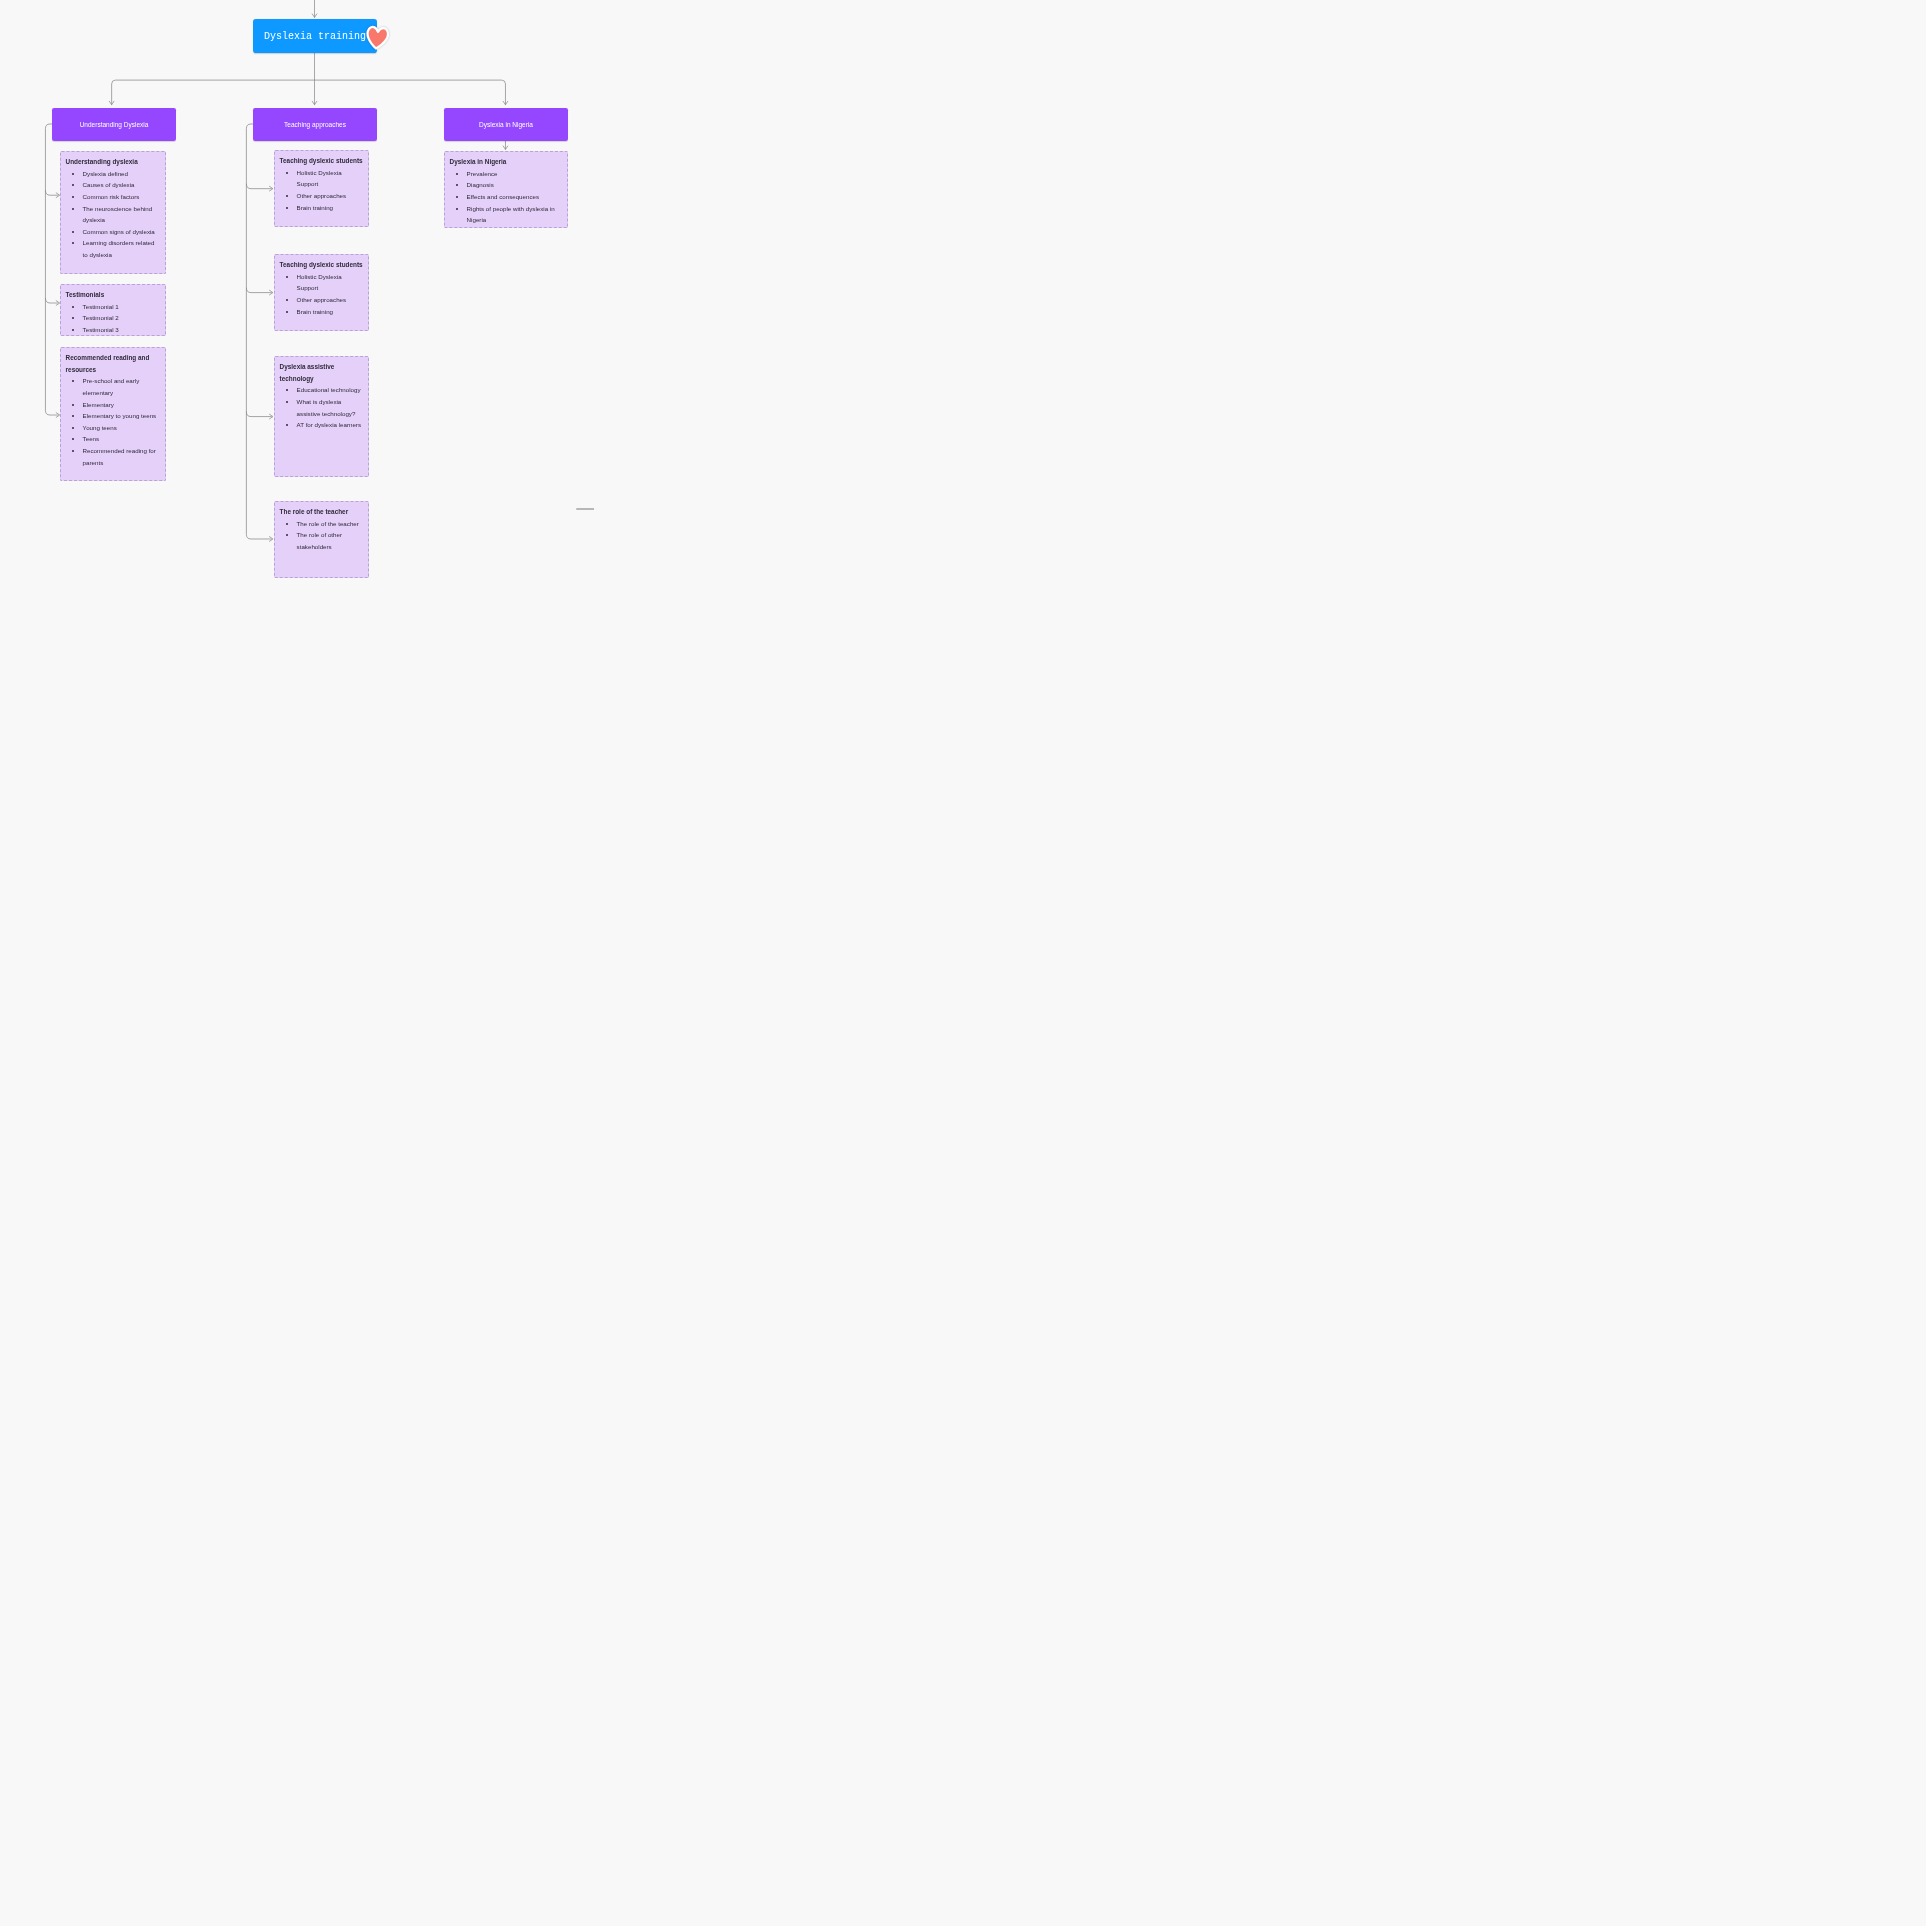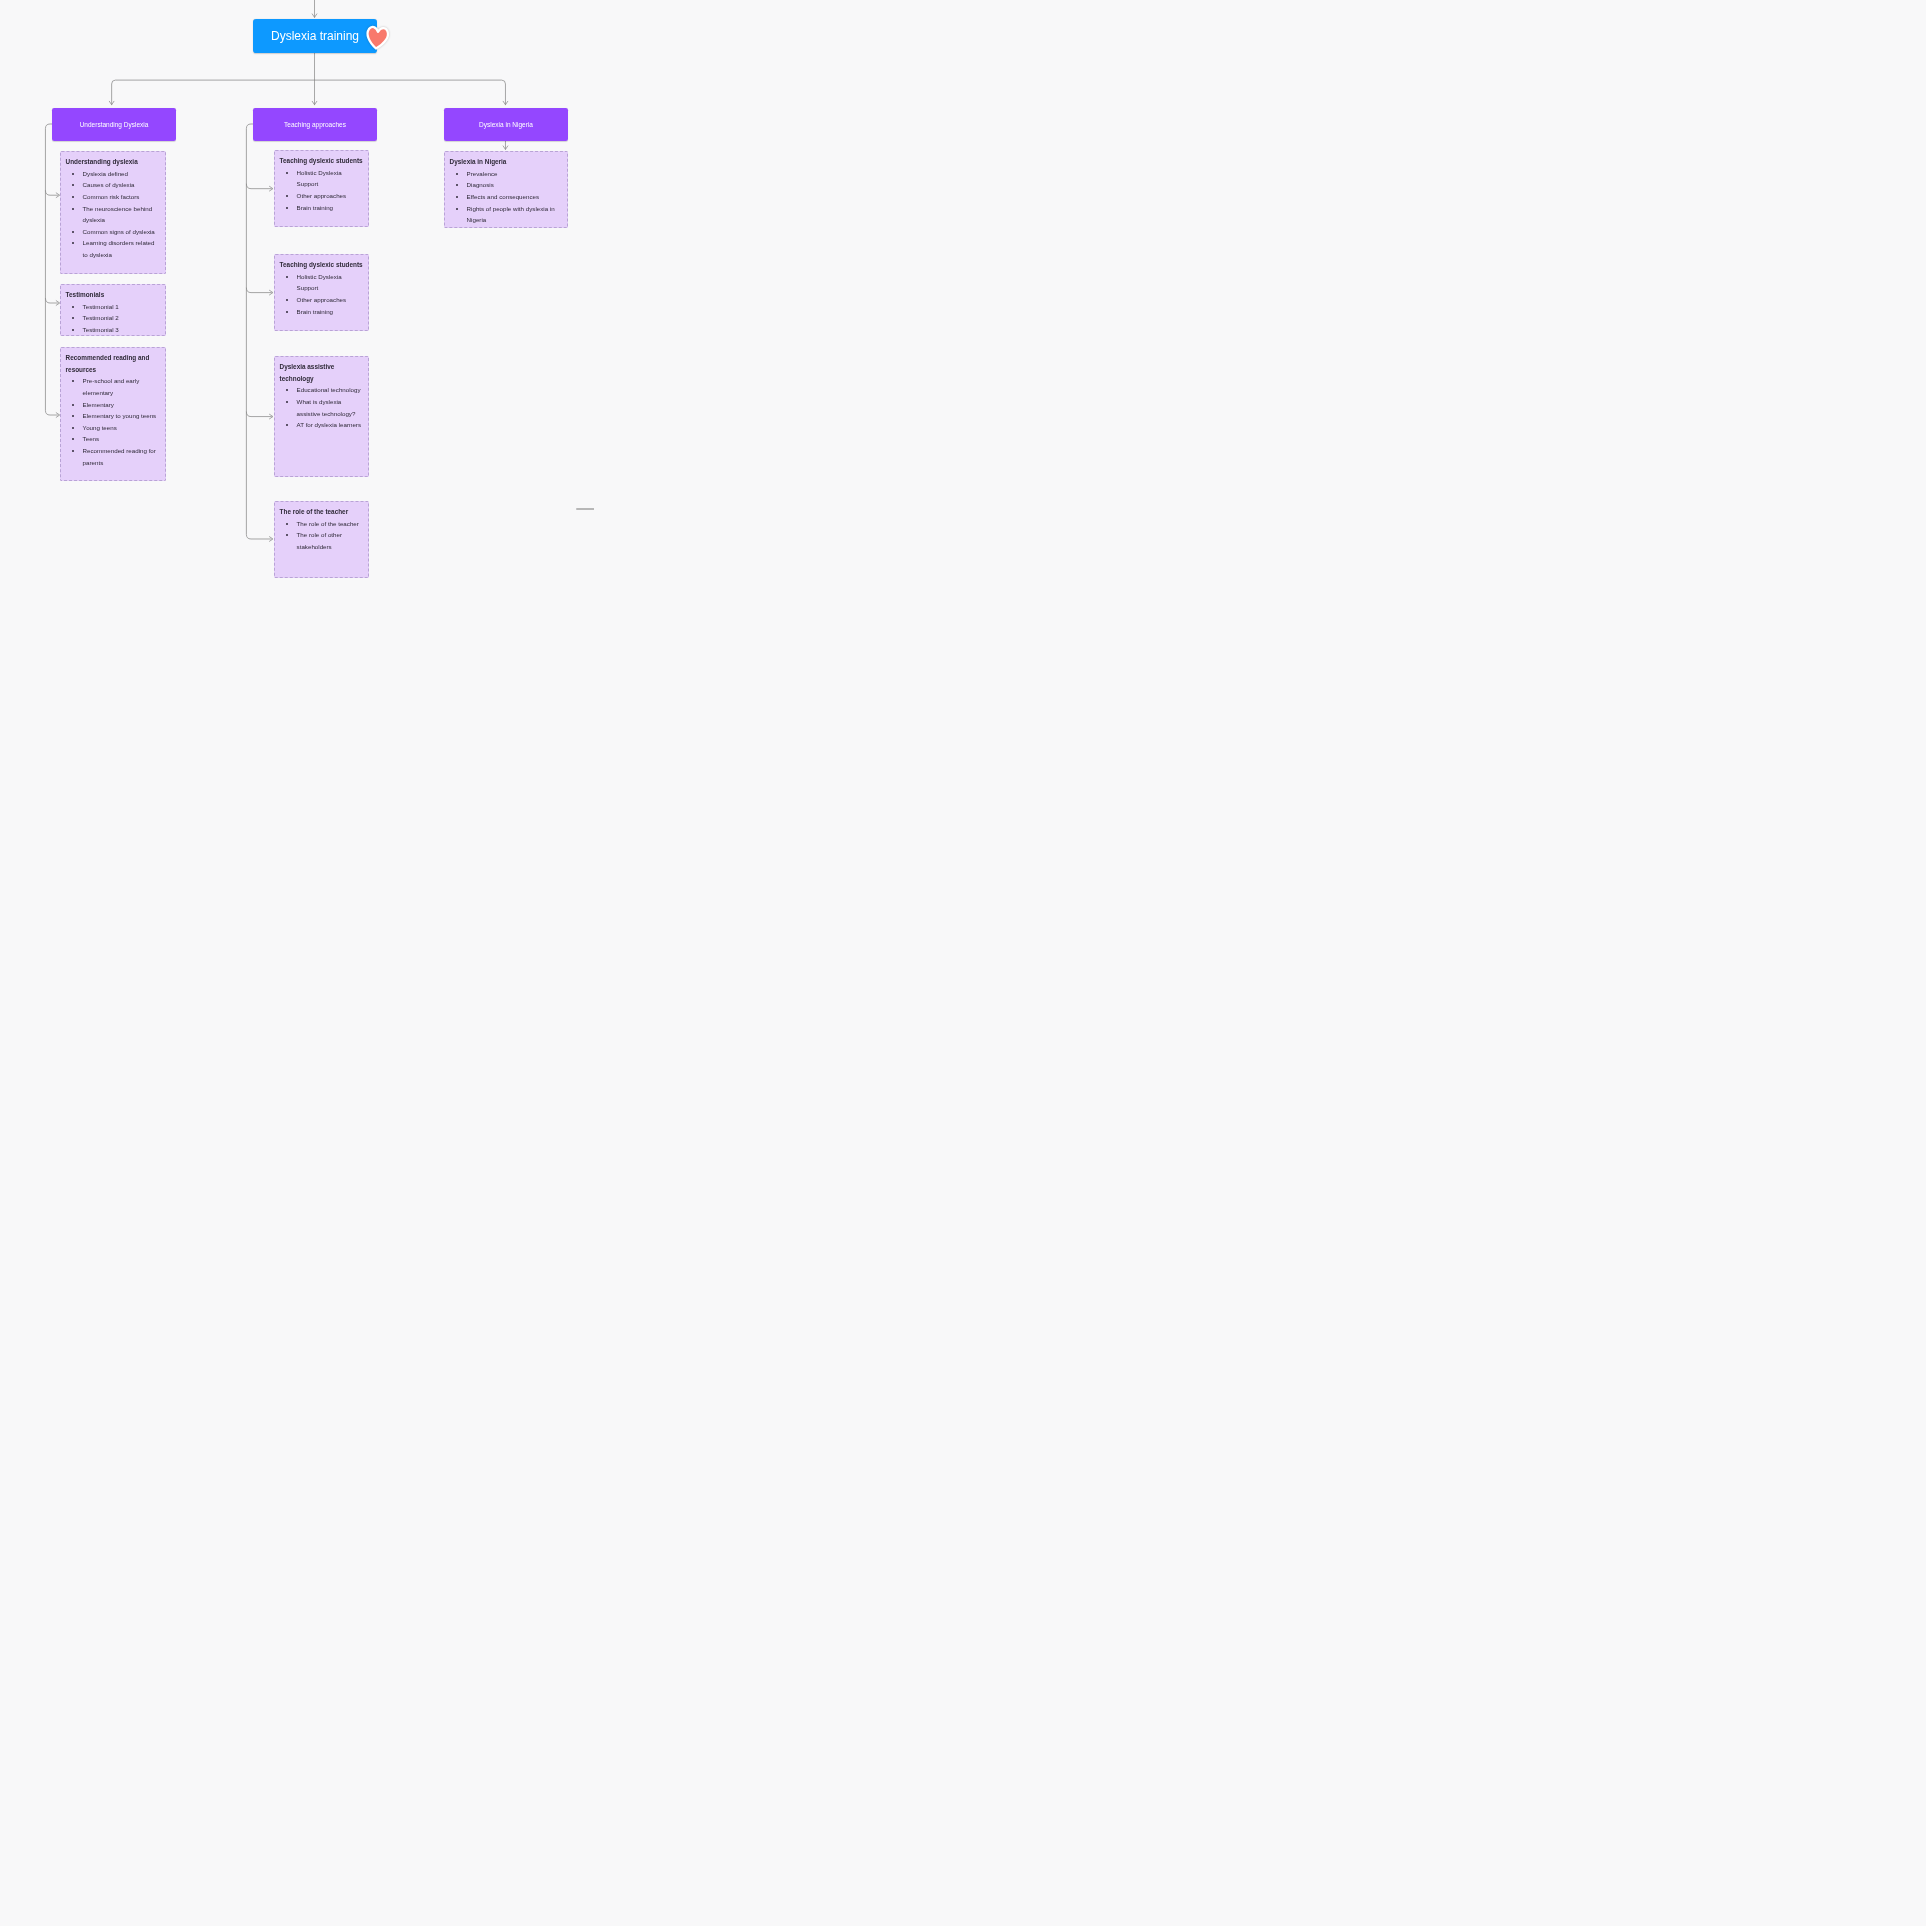--- a/index.html
+++ b/index.html
@@ -7,22 +7,23 @@
     position:relative;width:594px;height:601px;overflow:hidden;
     background:var(--c-canvas_bg,#F8F8F9);
     font-family:"Liberation Sans",sans-serif;
   }
   #connector-layer{position:absolute;left:0;top:0;width:100%;height:100%;pointer-events:none;}
   #connector-layer path{stroke:var(--c-connector,#8C8C8C);stroke-width:2;fill:none;stroke-linecap:round;stroke-linejoin:round;}
   .node{position:absolute;box-sizing:border-box;}
   .root-node{
     background:var(--c-root_fill,#0D99FF);border-radius:3.1px;
     display:flex;align-items:center;justify-content:center;
-    color:#fff;font-size:12px;font-weight:400;
+    color:#fff;font-size:10px;font-weight:400;
     box-shadow:0 0.4px 1.2px rgba(0,0,0,.18);
+    font-family:Liberation Mono, monospace;
   }
   .branch-header{
     background:var(--c-branch_fill,#9447FF);border-radius:2.3px;
     display:flex;align-items:center;justify-content:center;text-align:center;
     color:#fff;font-size:6.5px;font-weight:400;
     box-shadow:0 0.4px 0.8px rgba(0,0,0,.15);
   }
   .child-node{
     background:var(--c-child_fill,#E5D0FA);
     border:0.8px dashed var(--c-child_border,#B9A3D6);

